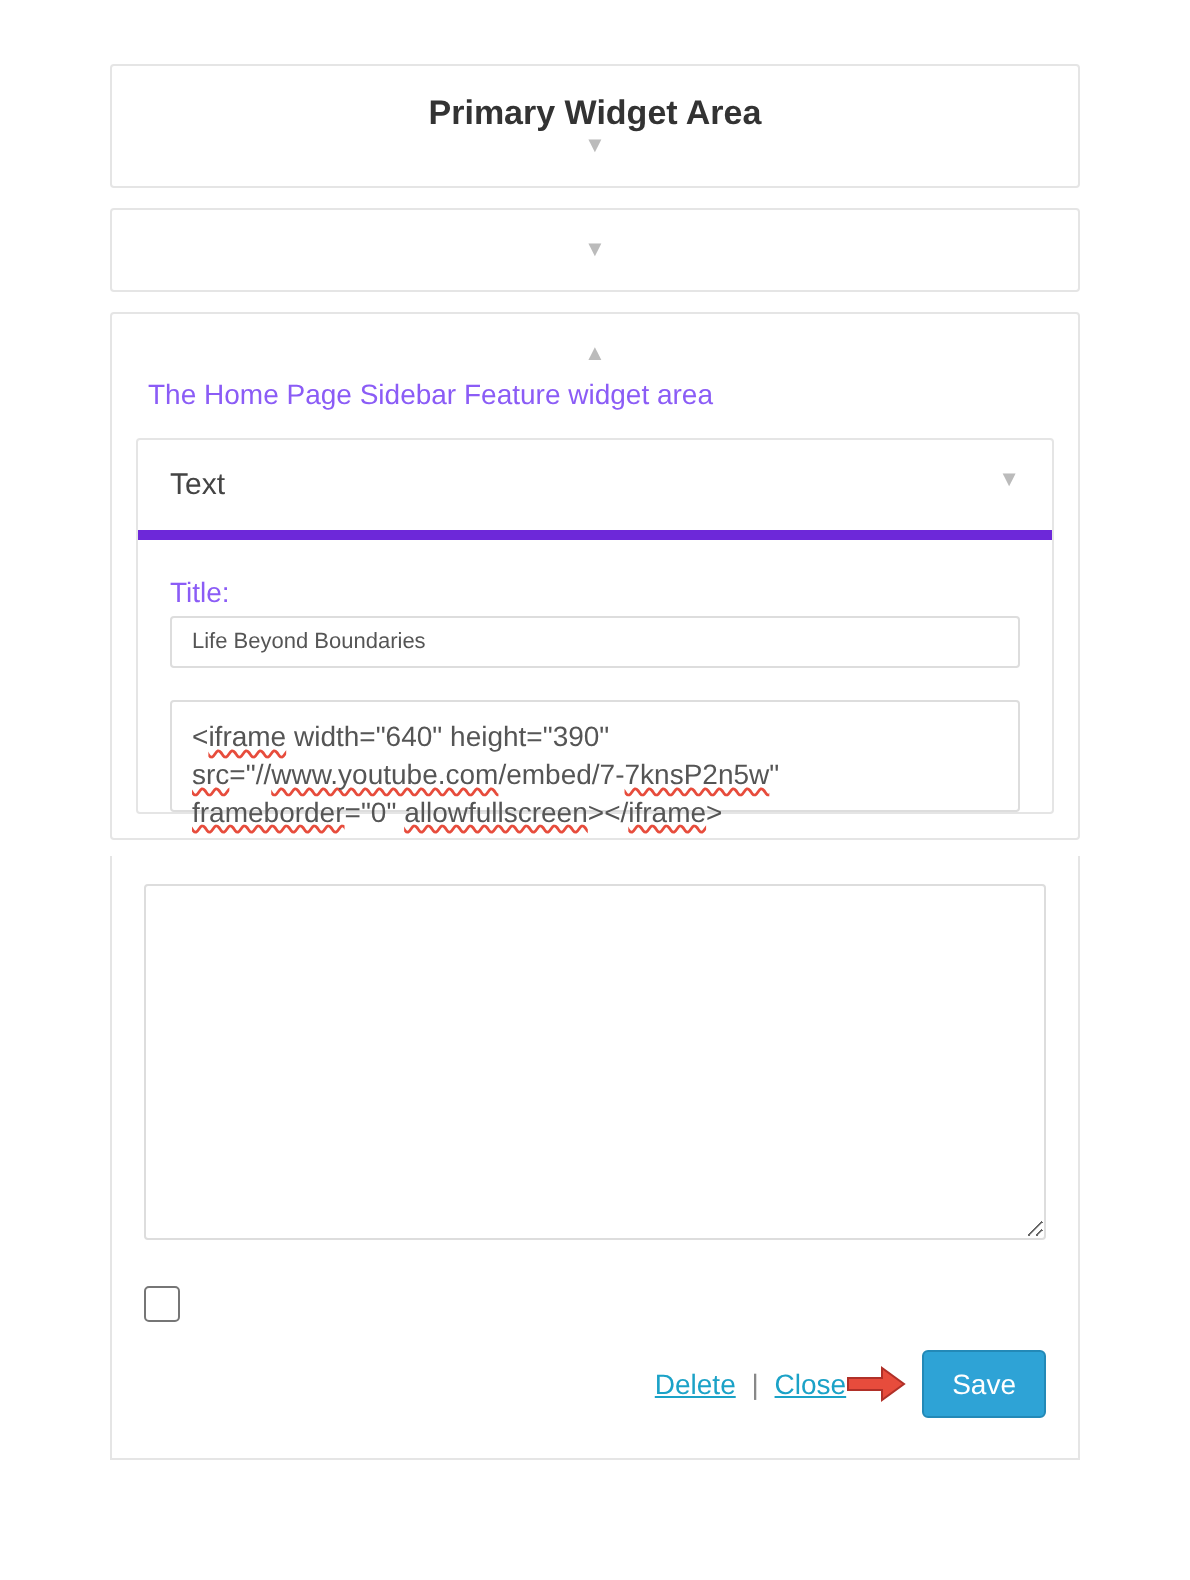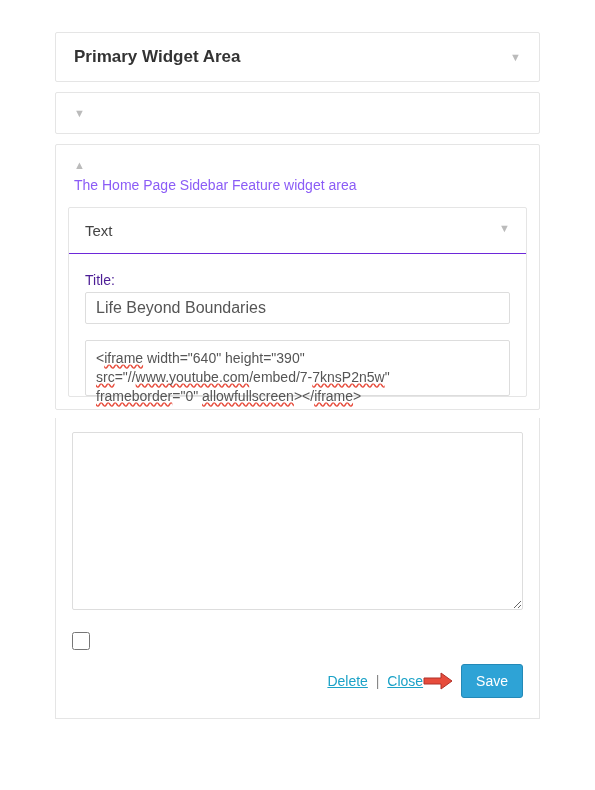--- a/index.html
+++ b/index.html
@@ -1,28 +1,28 @@
 <!DOCTYPE html>
 <html><head>
 <meta charset="utf-8">
 <style>
 * { box-sizing: border-box; margin: 0; padding: 0; }
 body { font-family: -apple-system, "Segoe UI", Arial, sans-serif; background: #fff; width: 595px; height: 790px; padding: 32px 55px 20px 55px; }
 .panel { border: 1px solid #e5e5e5; border-radius: 2px; margin-bottom: 10px; background: #fff; }
-.panel-header { display: flex; align-items: center; justify-content: space-between; padding: 14px 18px; cursor: pointer; }
+.panel-header { display: flex; align-items: center; justify-content: space-between; padding: 14px 18px; cursor: pointer; flex-direction: column; }
 .panel-title { font-size: 17px; font-weight: 700; color: #333; }
 .panel-title.light { font-weight: 600; }
 .chevron { color: #bbb; font-size: 11px; }
 .panel-sub { padding: 0 18px 14px 18px; color: #8b5cf6; font-size: 14px; }
 .inner-panel { margin: 0 12px 12px 12px; border: 1px solid #e5e5e5; border-radius: 2px; }
-.inner-header { display: flex; justify-content: space-between; align-items: flex-start; padding: 14px 16px; border-bottom: 1px solid #6d28d9; cursor: pointer; }
+.inner-header { display: flex; justify-content: space-between; align-items: flex-start; padding: 14px 16px; border-bottom: 5px solid #6d28d9; cursor: pointer; }
 .inner-title { font-size: 15px; color: #444; }
 .inner-body { padding: 18px 16px 0 16px; }
-.label { font-size: 14px; color: #4c1d95; margin-bottom: 4px; display: block; }
-.text-input { width: 100%; border: 1px solid #ddd; padding: 6px 10px; font-size: 16px; color: #555; border-radius: 2px; margin-bottom: 16px; }
+.label { font-size: 14px; color: #8b5cf6; margin-bottom: 4px; display: block; }
+.text-input { width: 100%; border: 1px solid #ddd; padding: 6px 10px; font-size: 11px; color: #555; border-radius: 2px; margin-bottom: 16px; }
 .textarea-like { width: 100%; border: 1px solid #ddd; padding: 8px 10px; font-size: 14px; color: #555; border-radius: 2px; height: 56px; line-height: 1.35; position: relative; margin-bottom: 0; }
 .squiggle { text-decoration: underline wavy #e74c3c; text-decoration-skip-ink: none; }
 .textarea2 { width: 100%; height: 178px; border: 1px solid #ddd; border-radius: 2px; resize: both; padding: 8px; font-family: inherit; font-size: 14px; }
 .gap-box { border: 1px solid #e5e5e5; border-top: none; margin-top: -2px; padding: 14px 16px 20px 16px; background: #fff; }
 .check-row { display: flex; align-items: center; gap: 10px; margin: 18px 0 14px 0; font-size: 14px; color: #555; }
 .check-row input { width: 18px; height: 18px; border: 1px solid #ccc; }
 .actions { display: flex; align-items: center; justify-content: flex-end; font-size: 14px; }
 .links a { color: #1ba2c7; text-decoration: underline; cursor: pointer; }
 .links .sep { color: #888; margin: 0 4px; }
 .right-actions { display: flex; align-items: center; gap: 8px; }

